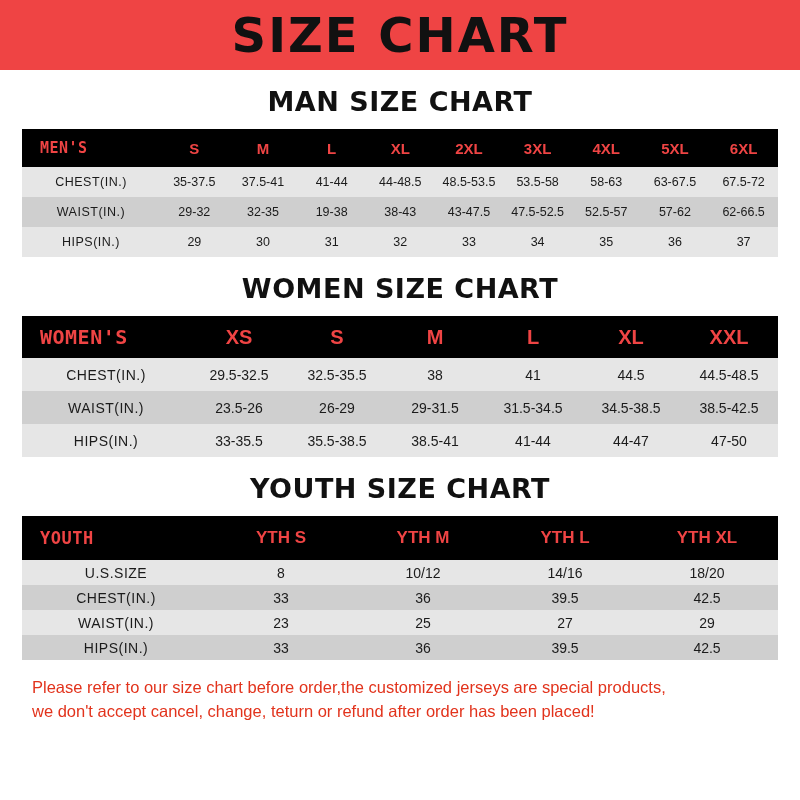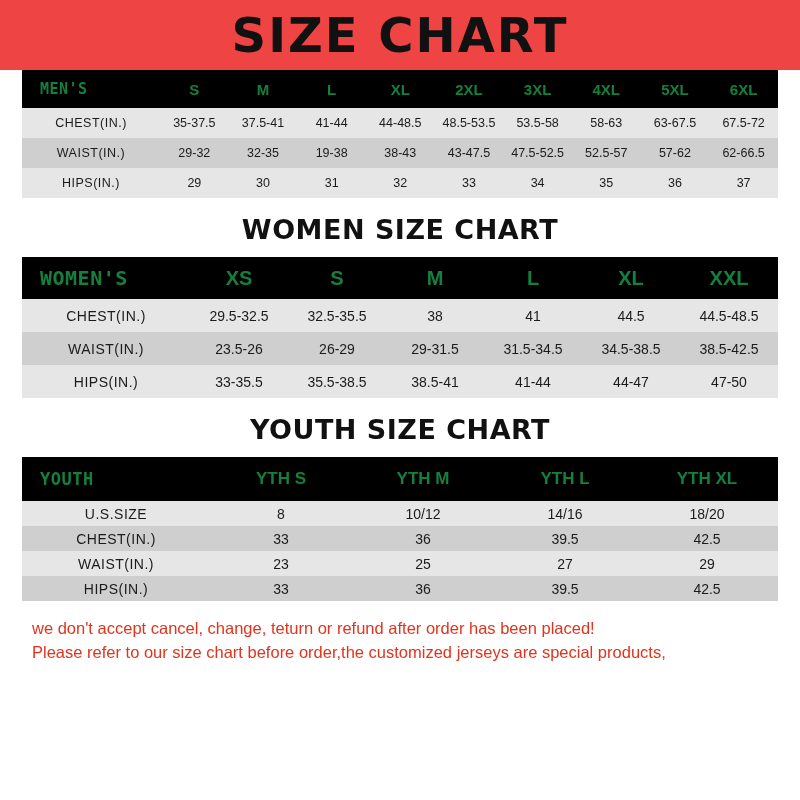--- a/index.html
+++ b/index.html
@@ -61,21 +61,21 @@
     text-align: center;
     vertical-align: middle;
     font-size: 13px;
     color: #1b1b1b;
     padding: 0;
     height: 30px;
     font-family: "Liberation Sans", sans-serif;
   }
   table.size-table thead th {
     background: #000000;
-    color: #15803d;
+    color: #ef4444;
     font-weight: bold;
     font-size: 16px;
     height: 38px;
   }
   table.size-table thead th.rowhead {
     text-align: left;
     padding-left: 18px;
     font-family: "DejaVu Sans Mono", monospace;
     font-size: 16px;
     letter-spacing: 0.5px;
@@ -117,20 +117,21 @@
 <body>
 
 <div class="page">
 
   <div class="banner">
     <div class="banner-title">SIZE CHART</div>
   </div>
 
   <div class="content">
 
+    <div class="section-title">MAN SIZE CHART</div>
     <table class="size-table" id="men-table">
       <thead>
         <tr>
           <th class="rowhead">MEN'S</th>
           <th>S</th>
           <th>M</th>
           <th>L</th>
           <th>XL</th>
           <th>2XL</th>
           <th>3XL</th>
@@ -260,18 +261,18 @@
           <td class="rowhead">HIPS(IN.)</td>
           <td>33</td>
           <td>36</td>
           <td>39.5</td>
           <td>42.5</td>
         </tr>
       </tbody>
     </table>
 
     <div class="note">
+      <div>Please refer to our size chart before order,the customized jerseys are special products,</div>
       <div>we don't accept cancel, change, teturn or refund after order has been placed!</div>
-      <div>Please refer to our size chart before order,the customized jerseys are special products,</div>
     </div>
 
   </div>
 </div>
 
 </body></html>

